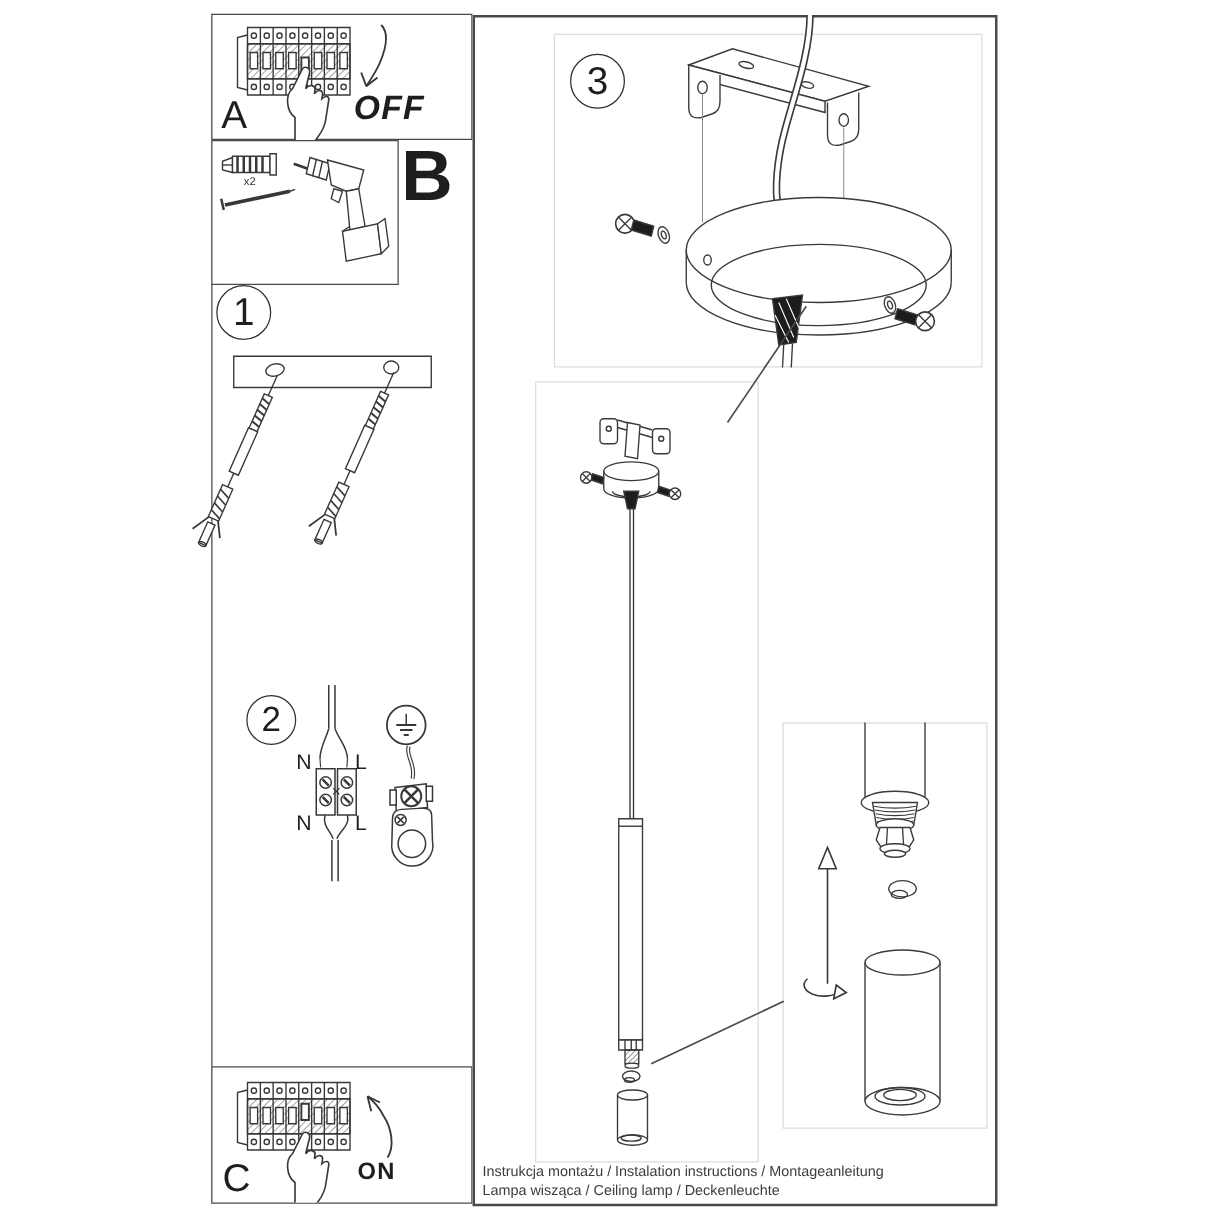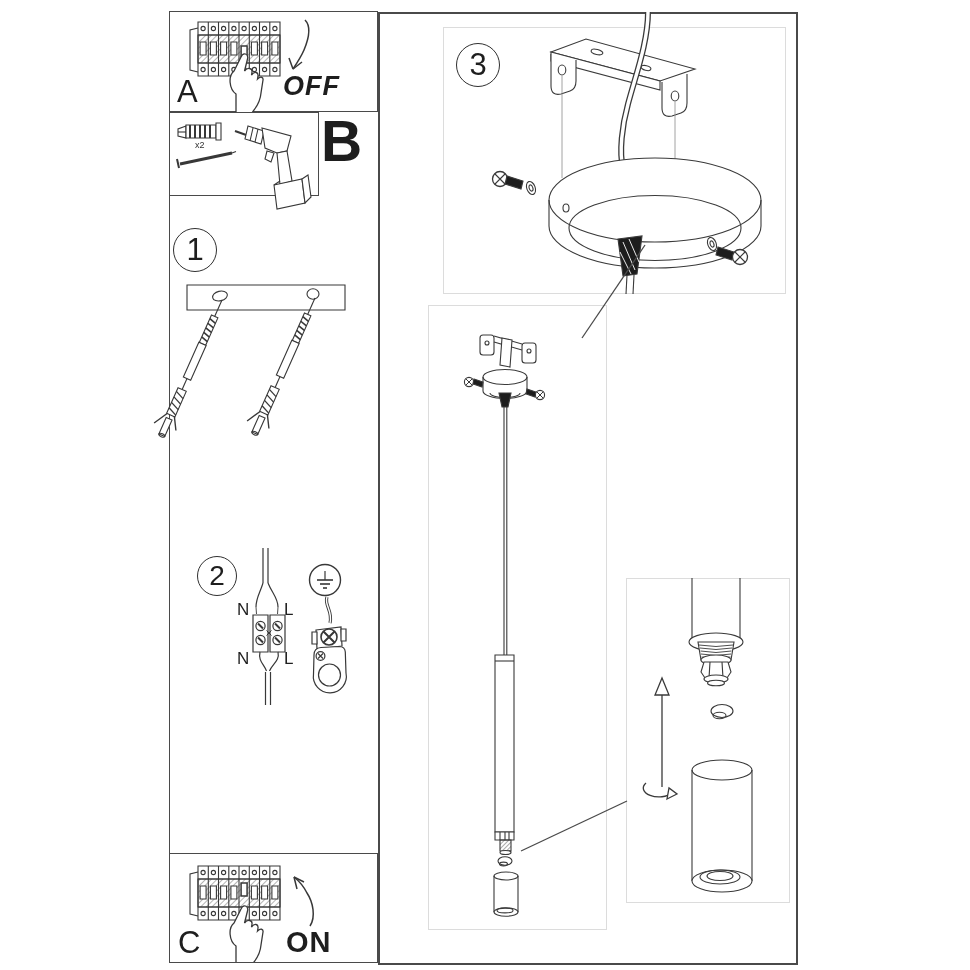--- a/index.html
+++ b/index.html
@@ -76,21 +76,21 @@
            L91,81 C90,93 84,97 82,101"></path>
       <g stroke-width="1.5">
         <path d="M135,8 C141,14 139,26 134,38 C131,45 127,51 123,57"></path>
         <path d="M123,57 L119,46 M123,57 L132,50"></path>
       </g>
     </svg>
     <span class="big-letter" style="left:7px;top:64px;font-size:31px;">A</span>
     <span class="action-word" style="left:113px;top:61px;font-size:27px;font-style:italic;">OFF</span>
   </div>
 
-  <div class="box-mid" style="left:169px;top:112px;width:150px;height:84px;">
+  <div class="box-mid" style="left:169px;top:112px;width:150px;height:116px;">
     <svg width="149" height="99" viewBox="0 0 149 99" fill="none" stroke="#383838" stroke-width="1.1">
       <g>
         <polygon points="16,13 8,16 8,23 16,25" fill="#fff"></polygon>
         <line x1="8" y1="19" x2="16" y2="19"></line>
         <rect x="16" y="12" width="30" height="13" fill="#fff"></rect>
         <line x1="20" y1="12" x2="20" y2="25" stroke-width="2"></line>
           <line x1="25" y1="12" x2="25" y2="25" stroke-width="2"></line>
         <line x1="30" y1="12" x2="30" y2="25" stroke-width="2"></line>
           <line x1="35" y1="12" x2="35" y2="25" stroke-width="2"></line>
         <line x1="40" y1="12" x2="40" y2="25" stroke-width="2"></line>
@@ -430,17 +430,21 @@
         <path fill="#fff" stroke-width="1.3" d="M66,101 L66,82 C59,77 58,64 64,59 L71,45 Q72.5,41 75.5,42 Q78.5,43 77.5,47 L74.5,59
              C77.5,55 82.5,56 82,60 L81.5,63 C84.5,59 88.5,60 88,64 L87.5,67 C90.5,64 93.5,65 93,68
              L91,81 C90,93 84,97 82,101"></path>
       </g>
       <g stroke-width="1.5">
         <path d="M140,72 C146,63 143,48 137,39 C134,33 129,27 124,23"></path>
         <path d="M124,23 L127,35 M124,23 L134,28"></path>
       </g>
     </svg>
     <span class="big-letter" style="left:8px;top:73px;font-size:31px;">C</span>
-    <span class="action-word" style="left:116px;top:74px;font-size:29px;">ON</span>
-  </div>
-
+    <span class="action-word" style="left:116px;top:74px;font-size:19px;">ON</span>
+  </div>
+
+  <div class="footer">
+    <div>Instrukcja montażu / Instalation instructions / Montageanleitung</div>
+    <div>Lampa wisząca / Ceiling lamp / Deckenleuchte</div>
+  </div>
 
 </div>
 
 </body></html>

